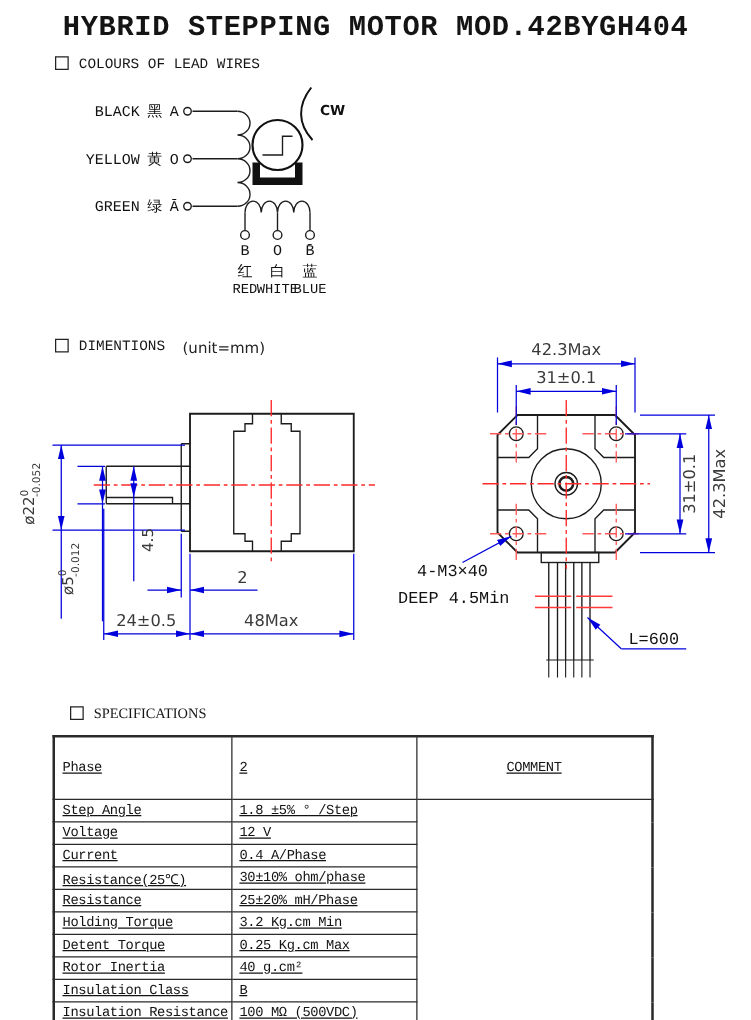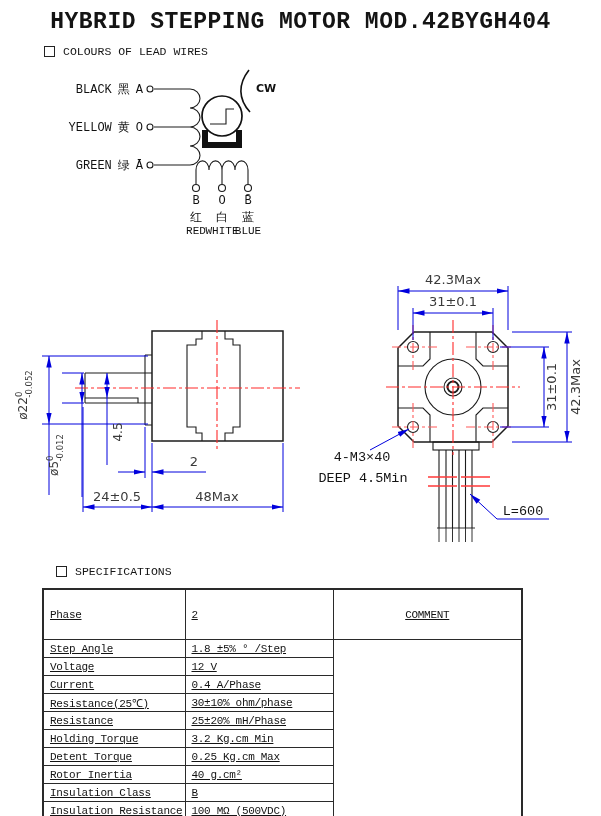--- a/index.html
+++ b/index.html
@@ -5,21 +5,21 @@
   html,body { margin:0; padding:0; background:#888; }
   .page {
     position:relative; width:601px; height:816px; background:#ffffff;
     font-family:"Liberation Mono","DejaVu Sans Mono",monospace; color:#111;
     overflow:hidden; margin:0 auto;
   }
   .title {
     position:absolute; top:9px; left:0; width:100%; text-align:center;
     font-size:23px; letter-spacing:0.5px; color:#141414; white-space:nowrap;font-weight:bold;
   }
-  .heading { position:absolute; font-size:11.5px; color:#161616; white-space:nowrap; display:flex; align-items:center; }
+  .heading { position:absolute; font-size:11.5px; color:#161616; white-space:nowrap; display:flex; align-items:flex-start; }
   .box { width:9px; height:9px; border:1.4px solid #222; display:inline-block; margin-right:8px; flex:0 0 auto; }
   .unit { font-family:"DejaVu Sans","Liberation Sans",sans-serif; font-size:12px; margin-left:14px; color:#222; }
   svg { position:absolute; }
   svg text { user-select:none; }
   .wl  { font:12px "Liberation Mono","DejaVu Sans Mono",monospace; fill:#111; }
   .cn  { font:12px "Liberation Mono","DejaVu Sans Mono",monospace; fill:#111; }
   .en  { font:11px "Liberation Mono","DejaVu Sans Mono",monospace; fill:#111; }
   .cw  { font:bold 11px "DejaVu Sans","Liberation Sans",sans-serif; fill:#111; }
   .dt  { font:13px "DejaVu Sans","Liberation Sans",sans-serif; fill:#3a3a3a; }
   .dts { font:12px "DejaVu Sans","Liberation Sans",sans-serif; fill:#3a3a3a; }
@@ -103,20 +103,25 @@
 
     <text class="cn" x="196" y="221" text-anchor="middle">红</text>
     <text class="cn" x="222" y="221" text-anchor="middle">白</text>
     <text class="cn" x="248" y="221" text-anchor="middle">蓝</text>
 
     <text class="en" x="196" y="234" text-anchor="middle">RED</text>
     <text class="en" x="222" y="234" text-anchor="middle">WHITE</text>
     <text class="en" x="248" y="234" text-anchor="middle">BLUE</text>
   </svg>
 
+  <div class="heading" style="left:44px; top:271px;">
+    <span class="box"></span>
+    <span>DIMENTIONS</span>
+    <span class="unit">(unit=mm)</span>
+  </div>
 
   <svg style="left:0; top:258px;" width="601" height="300" viewBox="0 258 601 300">
     <defs>
       <marker id="arr" viewBox="0 0 12 8" markerWidth="12" markerHeight="8" refX="11.5" refY="4" orient="auto-start-reverse" markerUnits="userSpaceOnUse">
         <path d="M11.5,4 L0,1.3 L0,6.7 Z" fill="#0000dd"></path>
       </marker>
     </defs>
 
     <g>
       <path d="M152,331 H283 V441 H152 Z" class="blk"></path>
@@ -199,21 +204,21 @@
       <line x1="370" y1="450" x2="409" y2="429" class="dimE"></line>
       <text class="mt" text-anchor="middle" x="362" y="461">4-M3×40</text>
       <text class="mt" text-anchor="middle" x="363" y="482">DEEP 4.5Min</text>
 
       <line x1="497" y1="519" x2="470" y2="494" class="dimE"></line>
       <line x1="497" y1="519" x2="549" y2="519" class="ext"></line>
       <text class="mt" text-anchor="middle" x="523" y="515">L=600</text>
     </g>
   </svg>
 
-  <div class="heading" style="left:56px; top:565px;">
+  <div class="heading" style="left:56px; top:565px;font-family:Liberation Serif, serif;">
     <span class="box"></span>
     <span>SPECIFICATIONS</span>
   </div>
 
   <table class="spec-table">
     <colgroup>
         <col style="width:142px">
         <col style="width:148px">
         <col style="width:189px">
       </colgroup>

